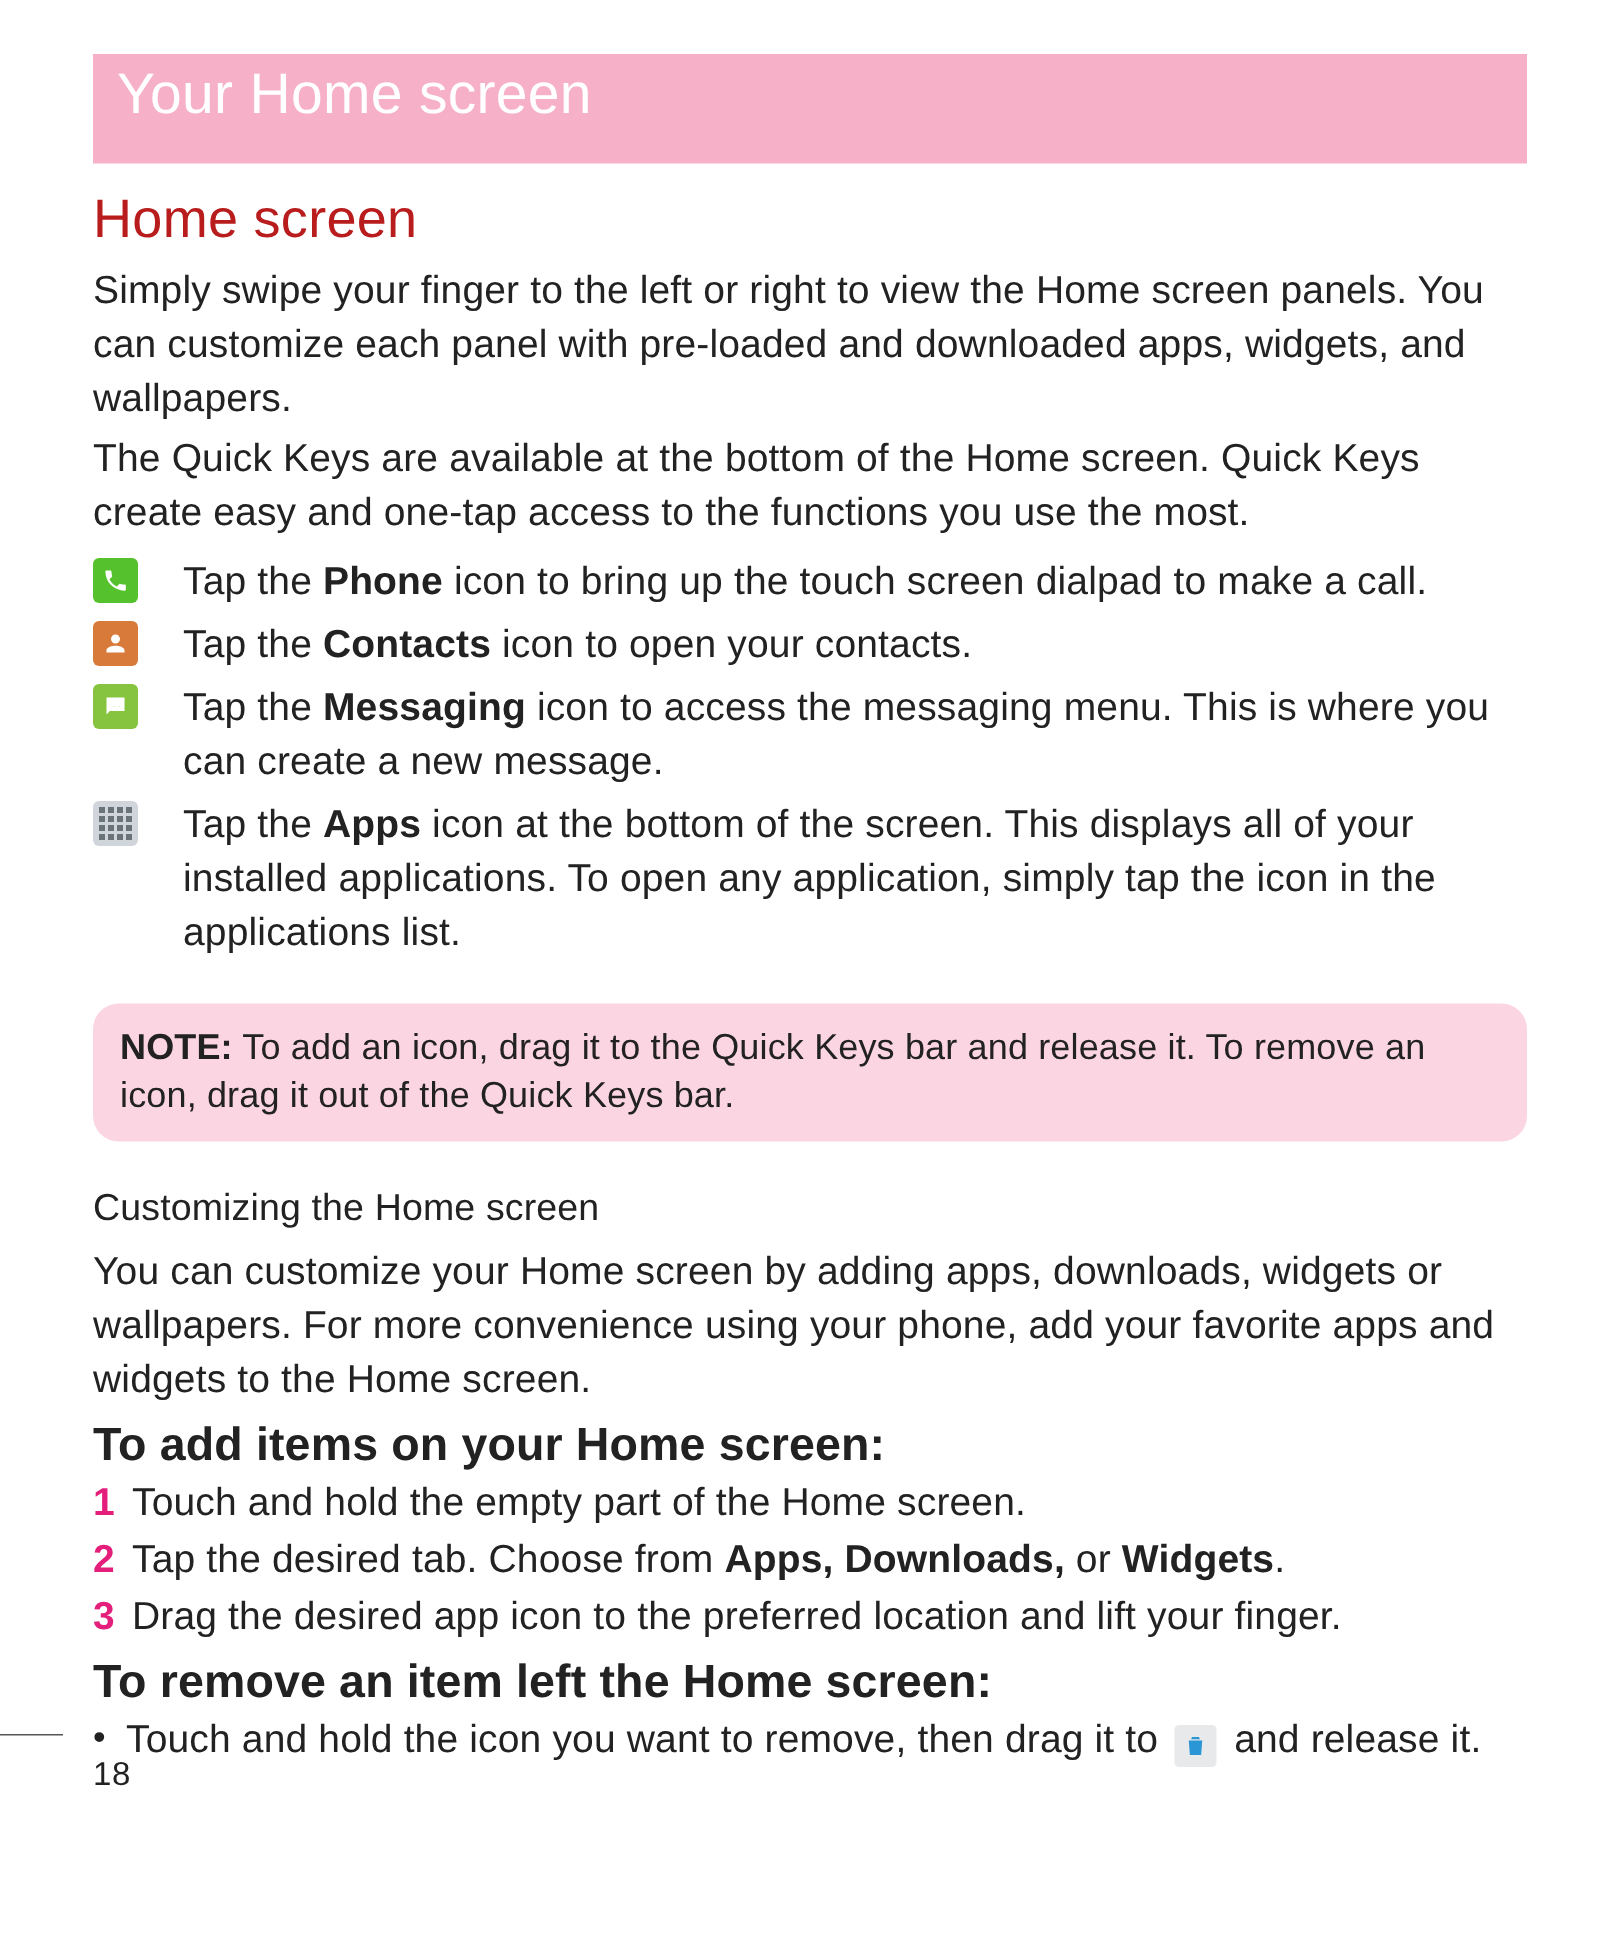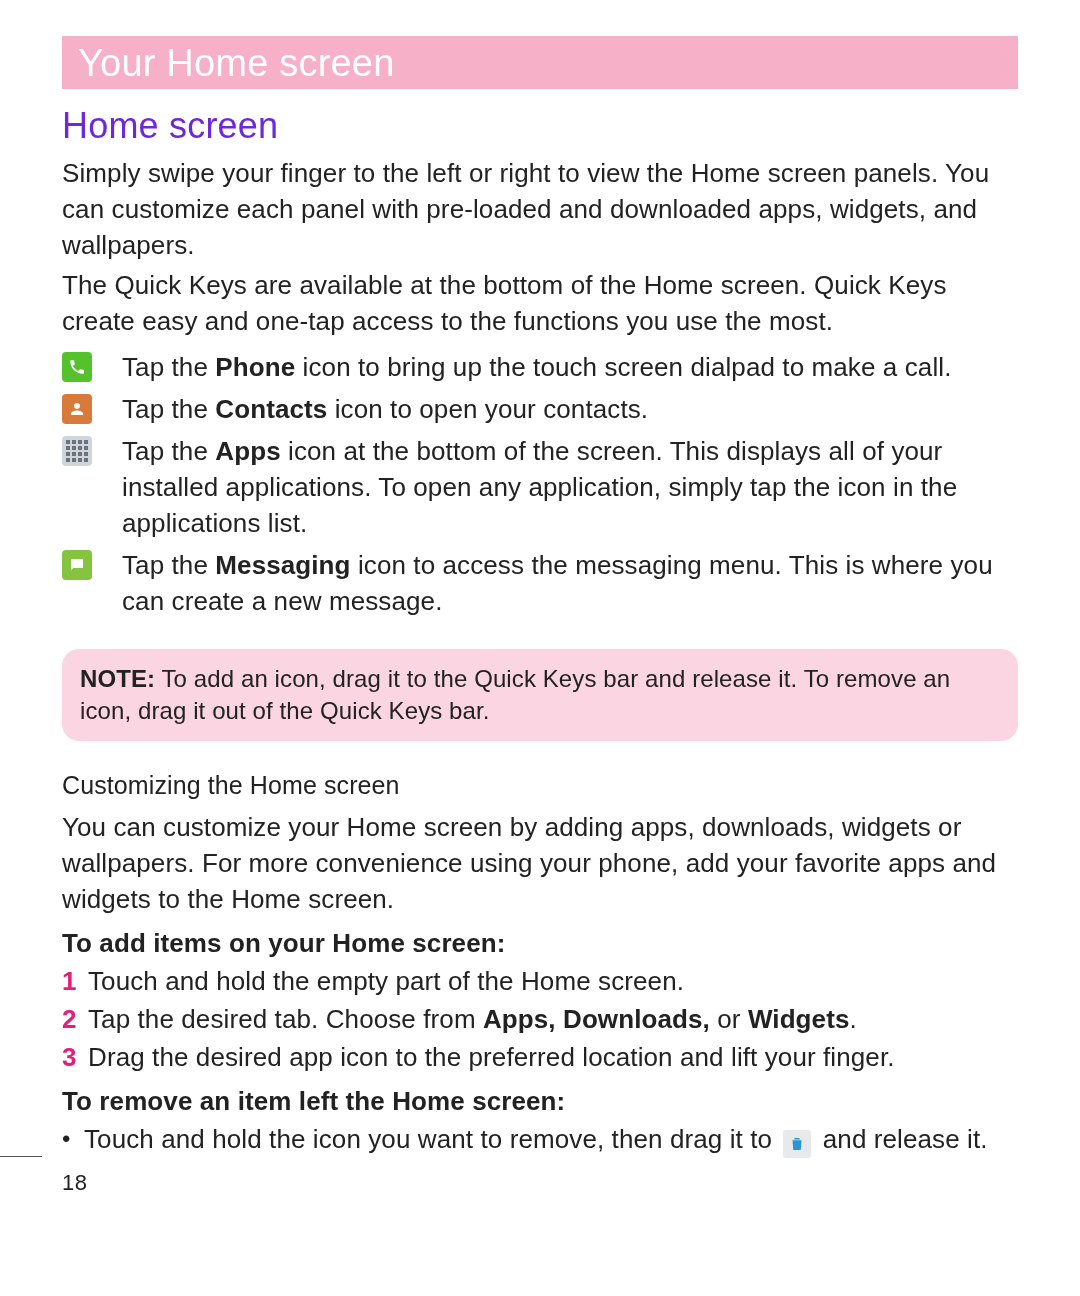--- a/index.html
+++ b/index.html
@@ -28,27 +28,27 @@
     position: absolute;
     left: 62px;
     top: 1170px;
     font-size: 22px;
     letter-spacing: 0.5px;
   }
   .banner {
     background: #f6b0c7;
     color: #fff;
     font-size: 38px;
-    padding: 6px 16px 4px 16px;
+    padding: 6px 16px 24px 16px;
     font-weight: 400;
     letter-spacing: 0.2px;
     margin-bottom: 16px;
   }
   .h1 {
-    color: #6d28d9;
+    color: #b91c1c;
     font-size: 36px;
     font-weight: 400;
     margin: 10px 0 8px 0;
     letter-spacing: 0.2px;
   }
   .body {
     font-size: 26px;
     line-height: 36px;
     letter-spacing: 0.1px;
   }
@@ -96,21 +96,21 @@
     margin: 30px 0 26px 0;
     font-size: 24px;
     line-height: 32px;
   }
   .h2 {
     font-size: 25px;
     font-weight: 400;
     margin: 18px 0 6px 0;
   }
   .h3 {
-    font-size: 26px;
+    font-size: 31px;
     font-weight: 700;
     margin: 8px 0 2px 0;
   }
   .numlist {
     margin: 0;
     padding: 0;
   }
   .numrow {
     display: flex;
     margin: 2px 0;
@@ -176,20 +176,32 @@
           <svg width="18" height="18" viewBox="0 0 24 24">
               <path fill="#fff" d="M12 12c2.2 0 4-1.8 4-4s-1.8-4-4-4-4 1.8-4 4 1.8 4 4 4zm0 2c-2.7 0-8 1.3-8 4v2h16v-2c0-2.7-5.3-4-8-4z"></path>
             </svg>
         </div>
         <div class="text">
           <span>Tap the </span><b>Contacts</b><span> icon to open your contacts.</span>
         </div>
       </div>
 
       <div class="iconrow">
+        <div class="icon icon-messaging">
+          <svg width="18" height="18" viewBox="0 0 24 24">
+              <path fill="#fff" d="M4 4h16v12H7l-3 3V4z"></path>
+              <path fill="#86c440" d="M8 12c.8 0 1.6-.3 3-1 .2.6.9 1 2 1s1.8-.4 2-1c1.4.7 2.2 1 3 1" stroke="#fff" stroke-width="1.4"></path>
+            </svg>
+        </div>
+        <div class="text">
+          <span>Tap the </span><b>Messaging</b><span> icon to access the messaging menu. This is where you can create a new message.</span>
+        </div>
+      </div>
+
+      <div class="iconrow">
         <div class="icon icon-apps">
           <div class="apps-grid">
             <span></span>
               <span></span>
               <span></span>
               <span></span>
             <span></span>
               <span></span>
               <span></span>
               <span></span>
@@ -198,32 +210,20 @@
               <span></span>
               <span></span>
             <span></span>
               <span></span>
               <span></span>
               <span></span>
           </div>
         </div>
         <div class="text">
           <span>Tap the </span><b>Apps</b><span> icon at the bottom of the screen. This displays all of your installed applications. To open any application, simply tap the icon in the applications list.</span>
-        </div>
-      </div>
-
-      <div class="iconrow">
-        <div class="icon icon-messaging">
-          <svg width="18" height="18" viewBox="0 0 24 24">
-              <path fill="#fff" d="M4 4h16v12H7l-3 3V4z"></path>
-              <path fill="#86c440" d="M8 12c.8 0 1.6-.3 3-1 .2.6.9 1 2 1s1.8-.4 2-1c1.4.7 2.2 1 3 1" stroke="#fff" stroke-width="1.4"></path>
-            </svg>
-        </div>
-        <div class="text">
-          <span>Tap the </span><b>Messaging</b><span> icon to access the messaging menu. This is where you can create a new message.</span>
         </div>
       </div>
 
     </div>
 
     <div class="notebox">
       <b>NOTE:</b><span> To add an icon, drag it to the Quick Keys bar and release it. To remove an icon, drag it out of the Quick Keys bar.</span>
     </div>
 
     <div class="h2">Customizing the Home screen</div>

